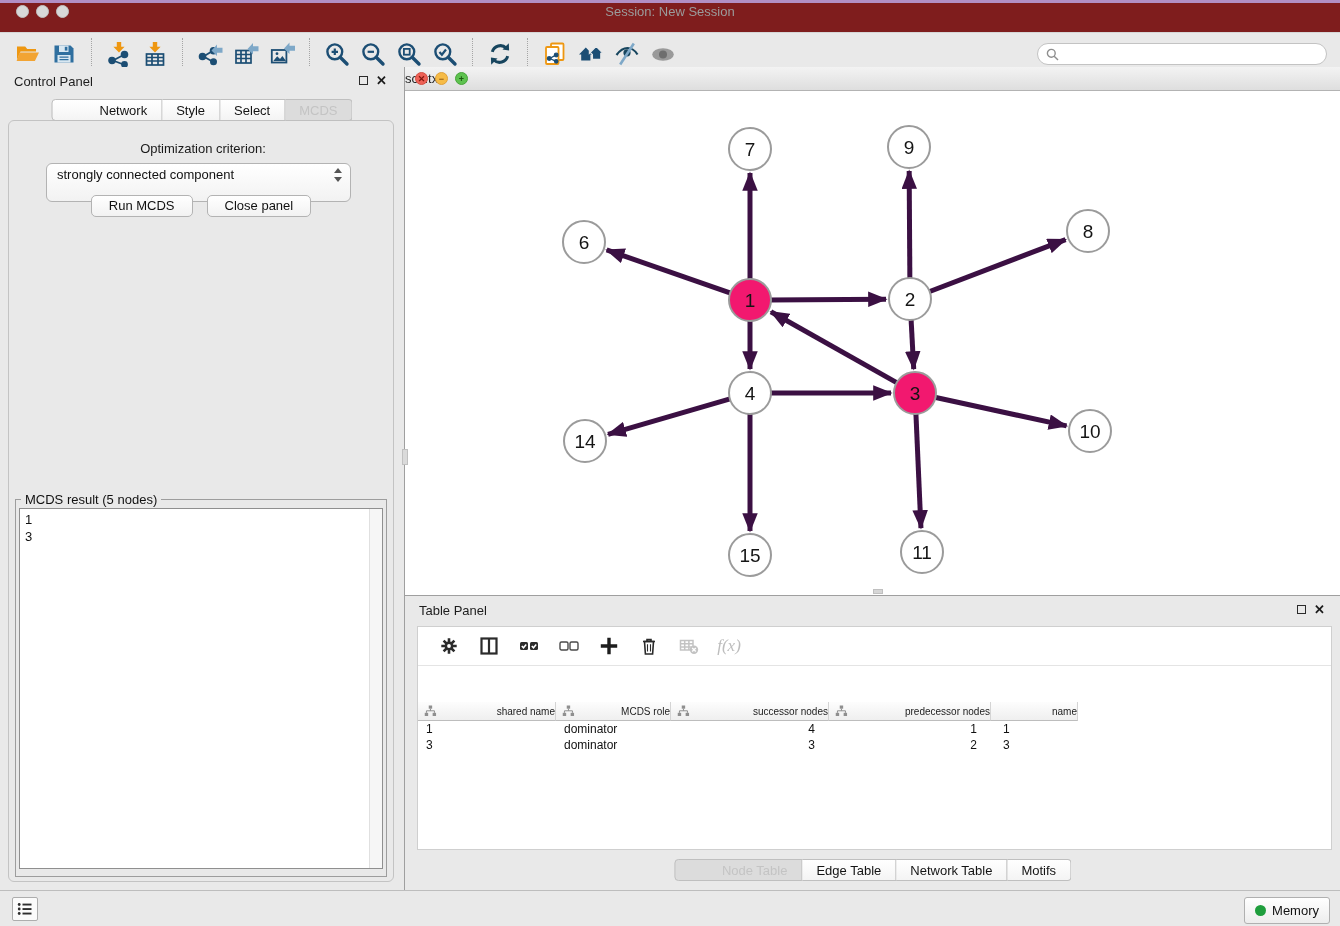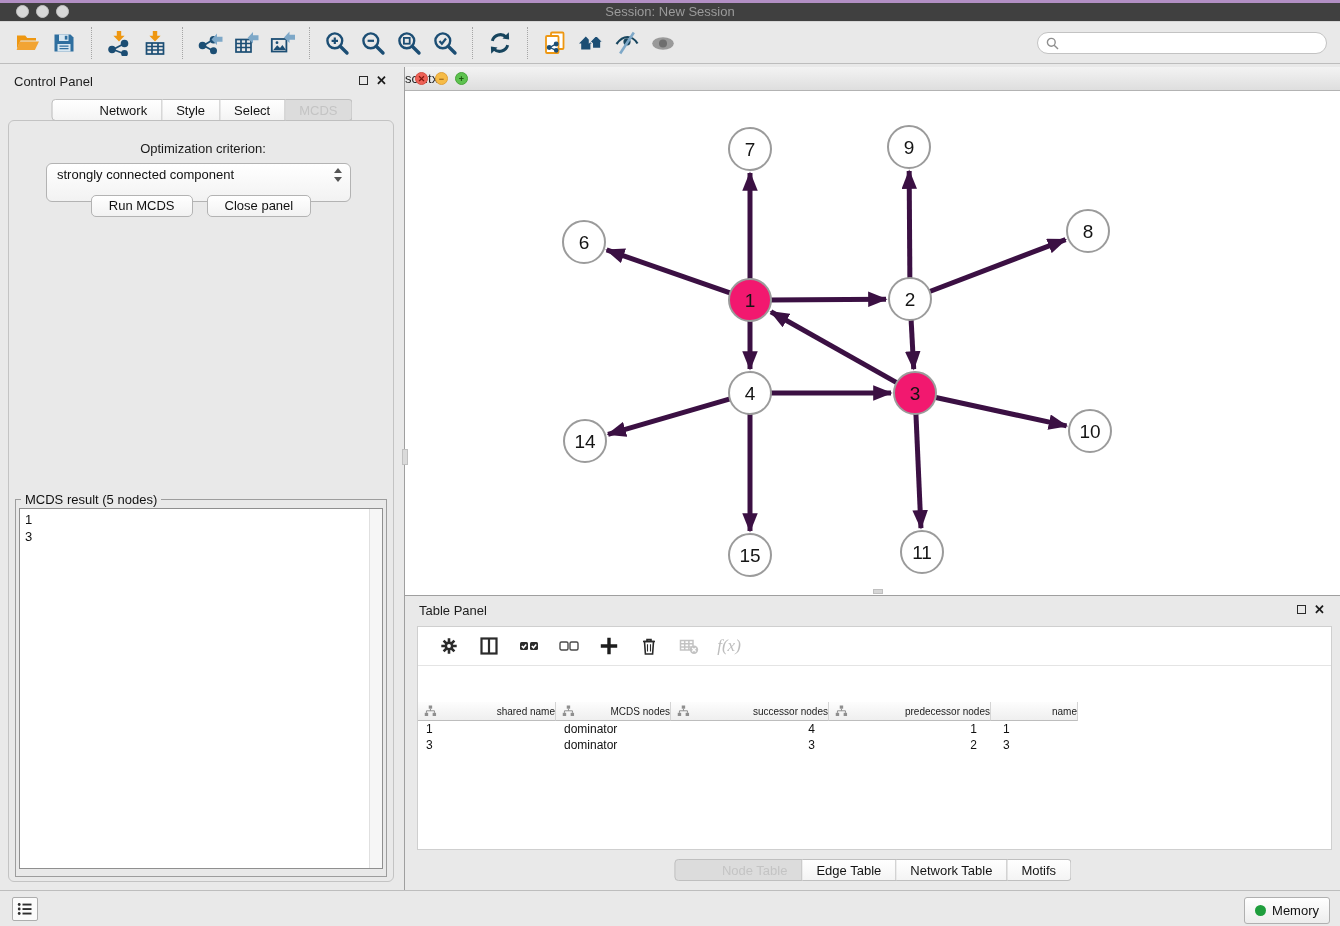--- a/index.html
+++ b/index.html
@@ -1,20 +1,20 @@
 <!DOCTYPE html>
 <html><head>
 <meta charset="utf-8">
 <style>
   * { margin:0; padding:0; box-sizing:border-box; }
   html,body { width:1340px; height:926px; font-family:"Liberation Sans",sans-serif; }
   .app { position:relative; width:1340px; height:926px; background:#e9e9e9; border-top:3px solid #b28fc4; overflow:hidden; }
 
   
-  .titlebar { position:relative; height:19px; background:#404040; border-bottom:1px solid #d6d6d6; }
+  .titlebar { position:relative; height:30px; background:#7f1d1d; border-bottom:1px solid #d6d6d6; }
   .mac-dots { position:absolute; left:16px; top:2px; display:flex; gap:7px; }
   .mac-dots span { width:13px; height:13px; border-radius:50%; background:#d8d8d8; border:1px solid #c2c2c2; }
   .app-title { text-align:center; line-height:18px; font-size:13px; color:#9b9b9b; }
 
   
   .toolbar { position:relative; height:42px; background:#e9e9e9; border-bottom:1px solid #bdbdbd; display:flex; align-items:center; padding-left:10px; }
   .tb-btn { width:36px; height:34px; display:flex; align-items:center; justify-content:center; cursor:default; }
   .tb-sep { width:1px; height:32px; border-left:1px dotted #a5a5a5; margin:0 9px; }
   .searchbox { position:absolute; right:13px; top:10px; width:290px; height:22px; background:#fff; border:1px solid #c3c3c3; border-radius:12px; display:flex; align-items:center; padding:0 8px; }
   .searchbox input { border:none; outline:none; flex:1; font-size:12px; background:transparent; margin-left:5px; }
@@ -468,21 +468,21 @@
               </div>
               <div class="t-th" style="width: 115px;">
                 <svg viewBox="0 0 12.5 12" width="13" height="12" class="org">
                   <g fill="#8f8f8f">
                     <rect x="4.5" y="0.5" width="3.4" height="3.2"></rect>
                     <rect x="0.5" y="7.8" width="3.4" height="3.2"></rect>
                     <rect x="8.4" y="7.8" width="3.4" height="3.2"></rect>
                   </g>
                   <path d="M6.2 3.7v2.1M2.2 7.8V5.8h8v2" fill="none" stroke="#8f8f8f" stroke-width="1"></path>
                 </svg>
-                <span>MCDS nodes</span>
+                <span>MCDS role</span>
               </div>
               <div class="t-th" style="width: 158px;">
                 <svg viewBox="0 0 12.5 12" width="13" height="12" class="org">
                   <g fill="#8f8f8f">
                     <rect x="4.5" y="0.5" width="3.4" height="3.2"></rect>
                     <rect x="0.5" y="7.8" width="3.4" height="3.2"></rect>
                     <rect x="8.4" y="7.8" width="3.4" height="3.2"></rect>
                   </g>
                   <path d="M6.2 3.7v2.1M2.2 7.8V5.8h8v2" fill="none" stroke="#8f8f8f" stroke-width="1"></path>
                 </svg>

